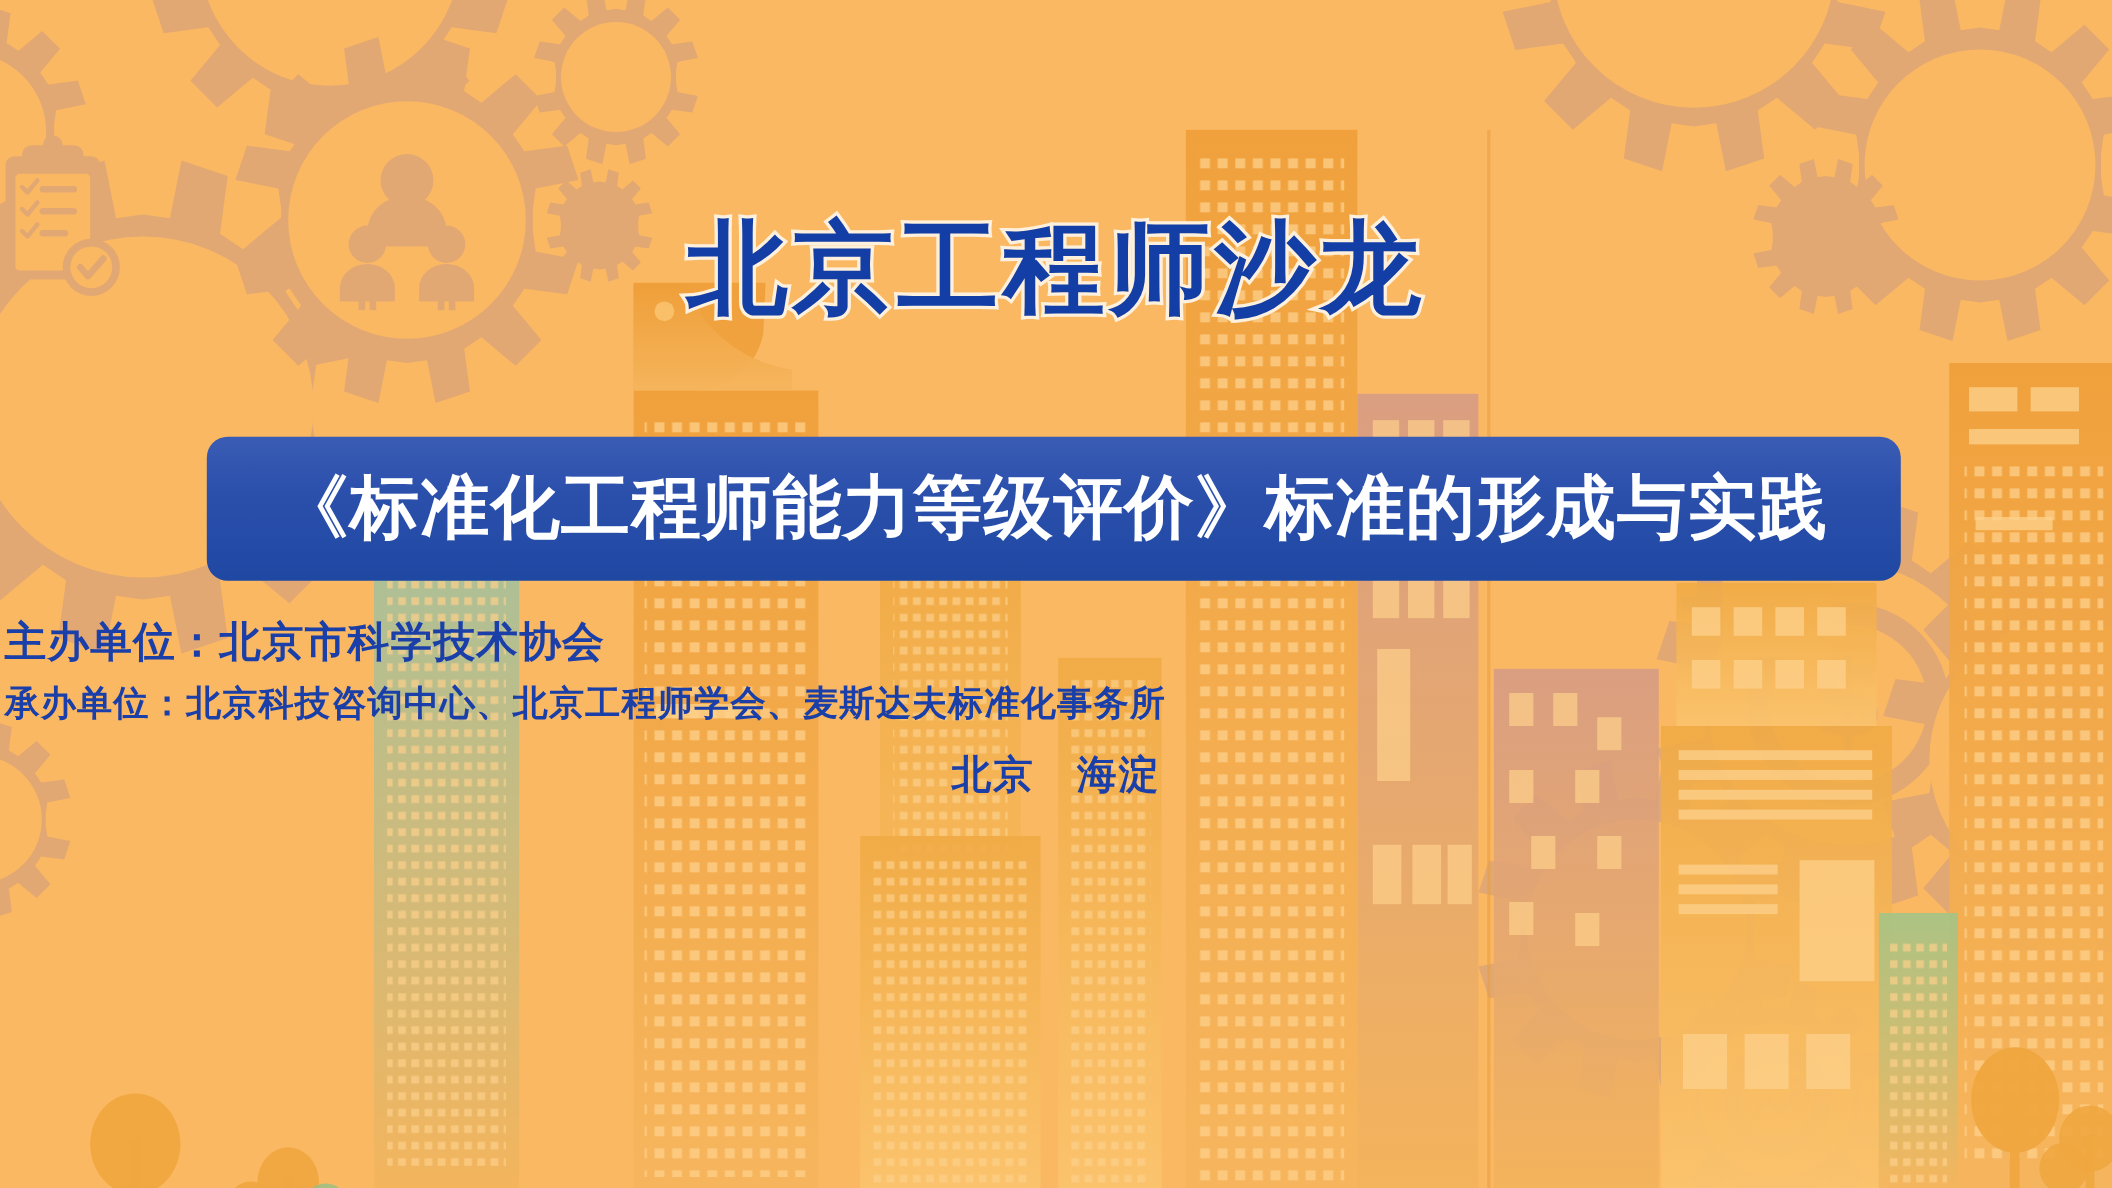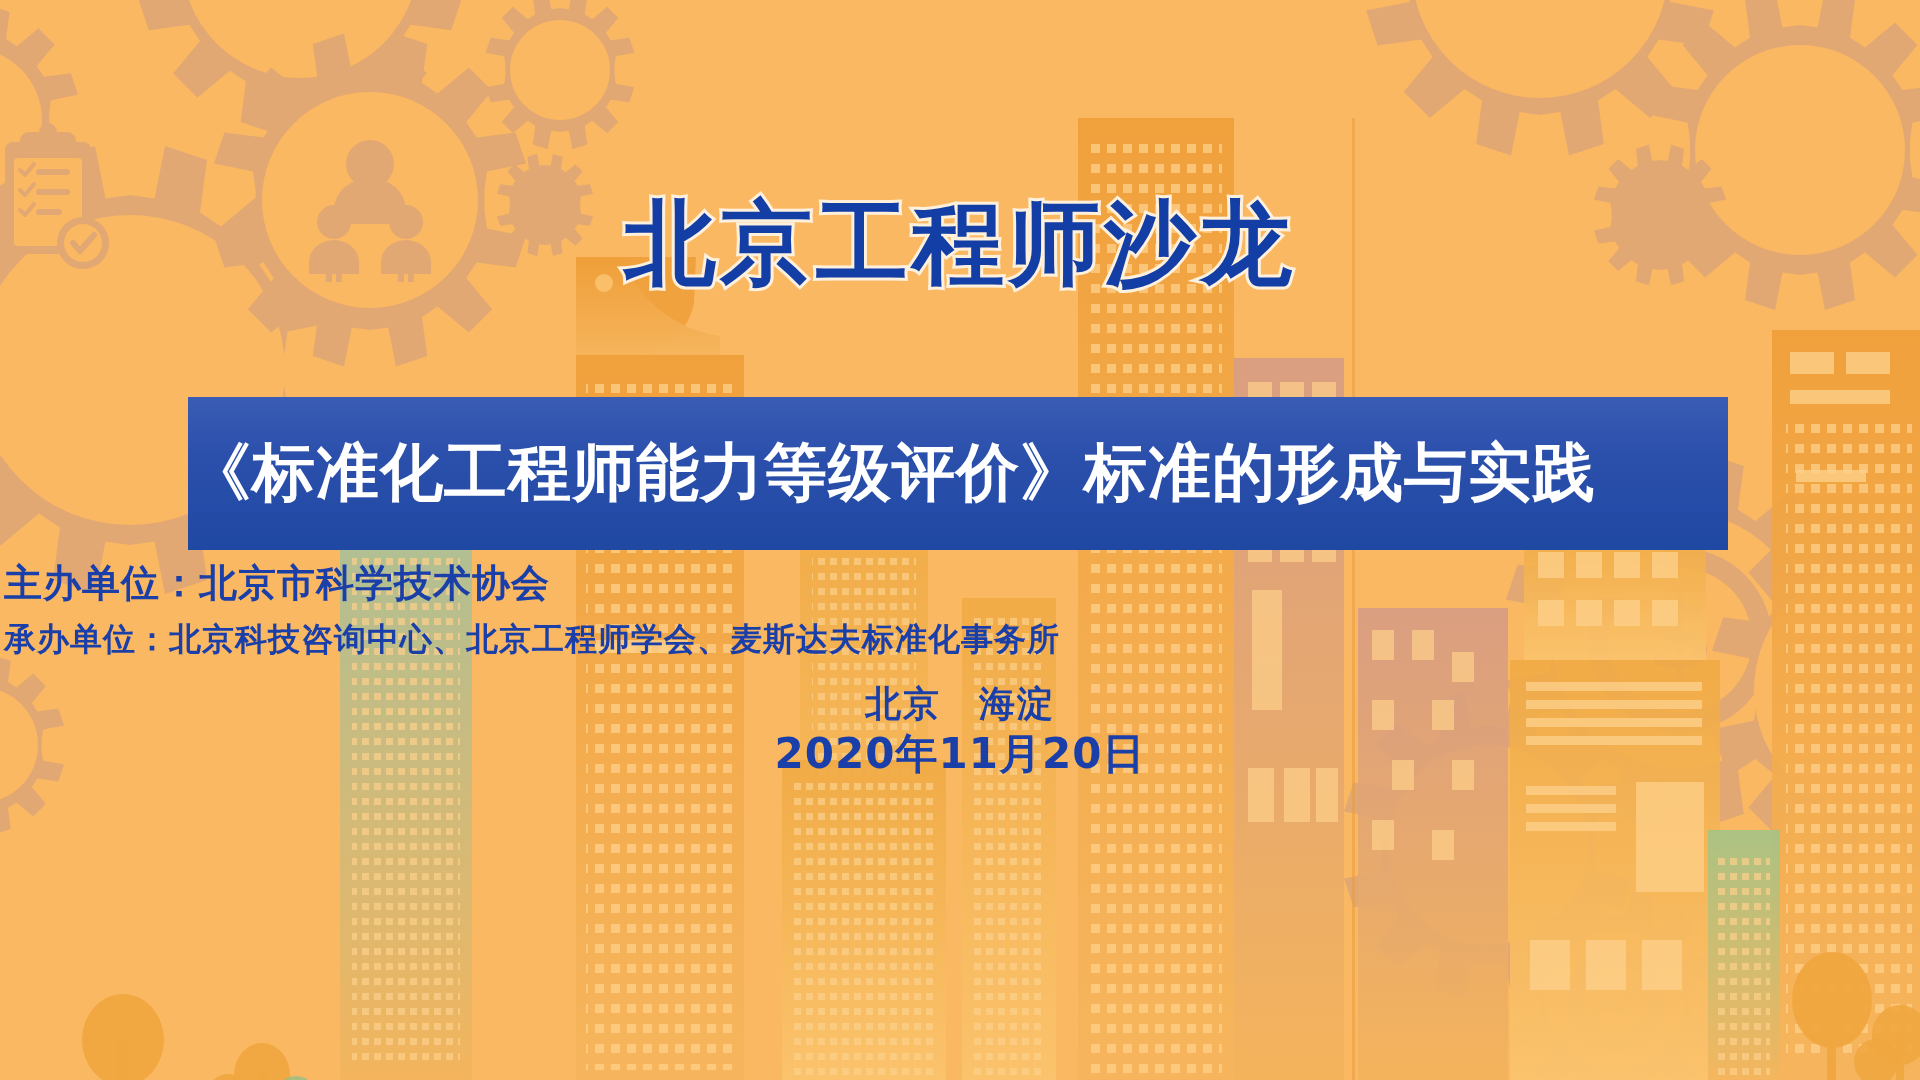--- a/index.html
+++ b/index.html
@@ -29,24 +29,25 @@
     color:#123ea5;
     line-height:1.05;
     -webkit-text-stroke:6px #fdf0dd;
     paint-order:stroke fill;
     text-shadow:0 0 3px #fdf0dd;
   }
 
   
   #subtitle-banner{
     position:absolute;left:188px;top:397px;
-    width:1540px;height:153px;
+    width:1540px;height:131px;
     background:linear-gradient(180deg,#3a5cb4 0%,#2b50ac 38%,#1f48a3 100%);
-    display:flex;align-items:center;
+    display:flex;align-items:center;justify-content:center;
     box-sizing:border-box;
+    border-radius:19px;
   }
   #subtitle-text{
     font-family:"DejaVu Sans","Liberation Sans",sans-serif;
     font-size:63px;font-weight:bold;color:#ffffff;
     letter-spacing:1px;white-space:nowrap;line-height:1;
     transform:translateY(-1px);
   }
 
   
   .org-line{
@@ -593,16 +594,15 @@
     <div id="subtitle-banner">
       <span id="subtitle-text">《标准化工程师能力等级评价》标准的形成与实践</span>
     </div>
 
     <div class="org-line" id="org-host">主办单位：北京市科学技术协会</div>
 
     <div class="org-line" id="org-organizer">承办单位：北京科技咨询中心、北京工程师学会、麦斯达夫标准化事务所</div>
 
     <div id="venue">北京　海淀</div>
 
-    <div id="event-date">2020年11月20日</div>
 
   </div>
 </div>
 
 </body></html>

